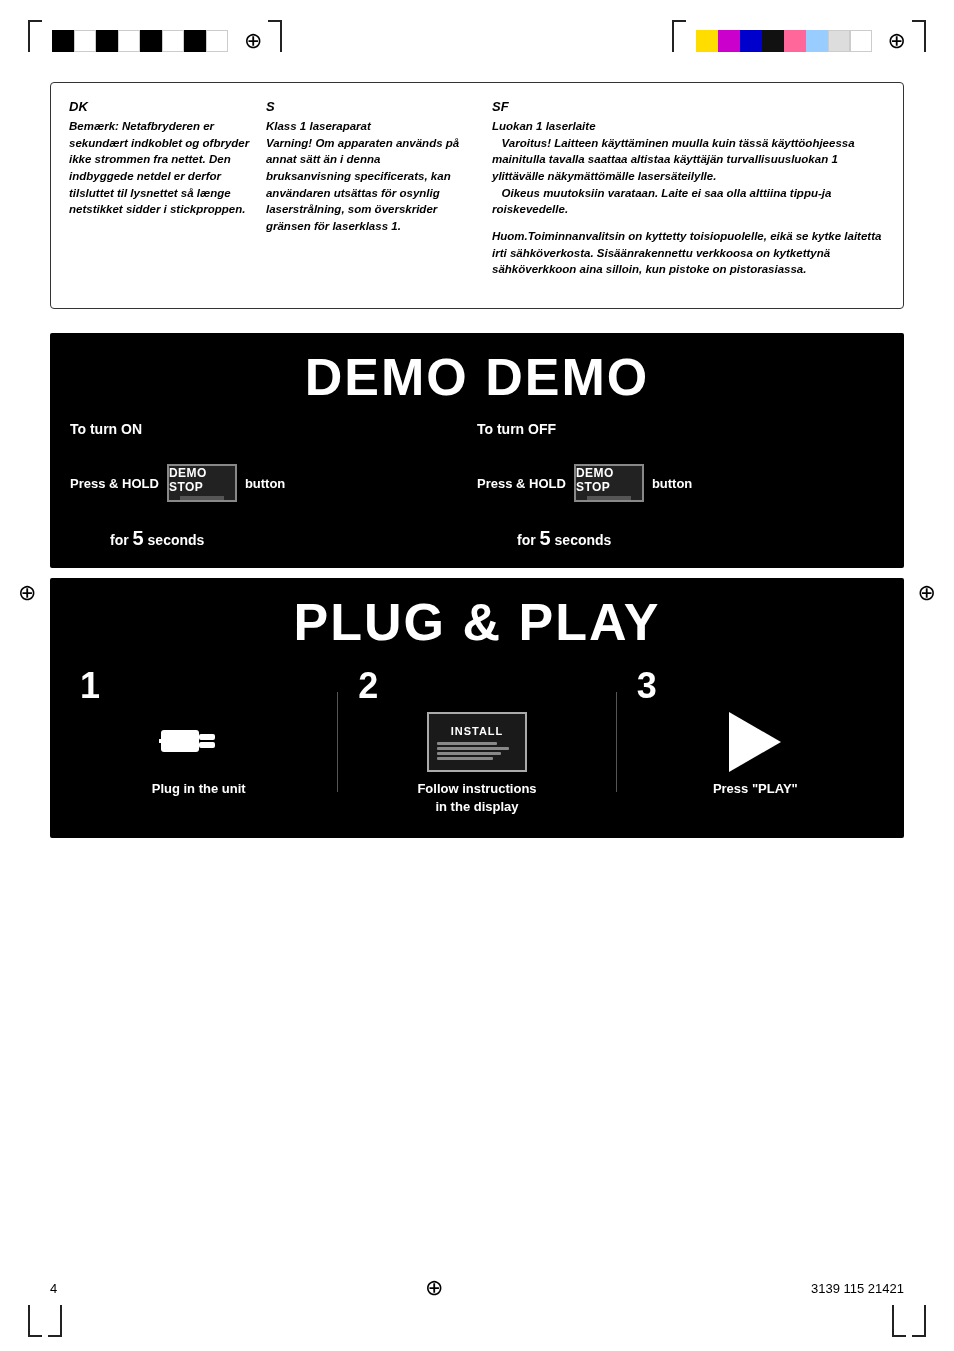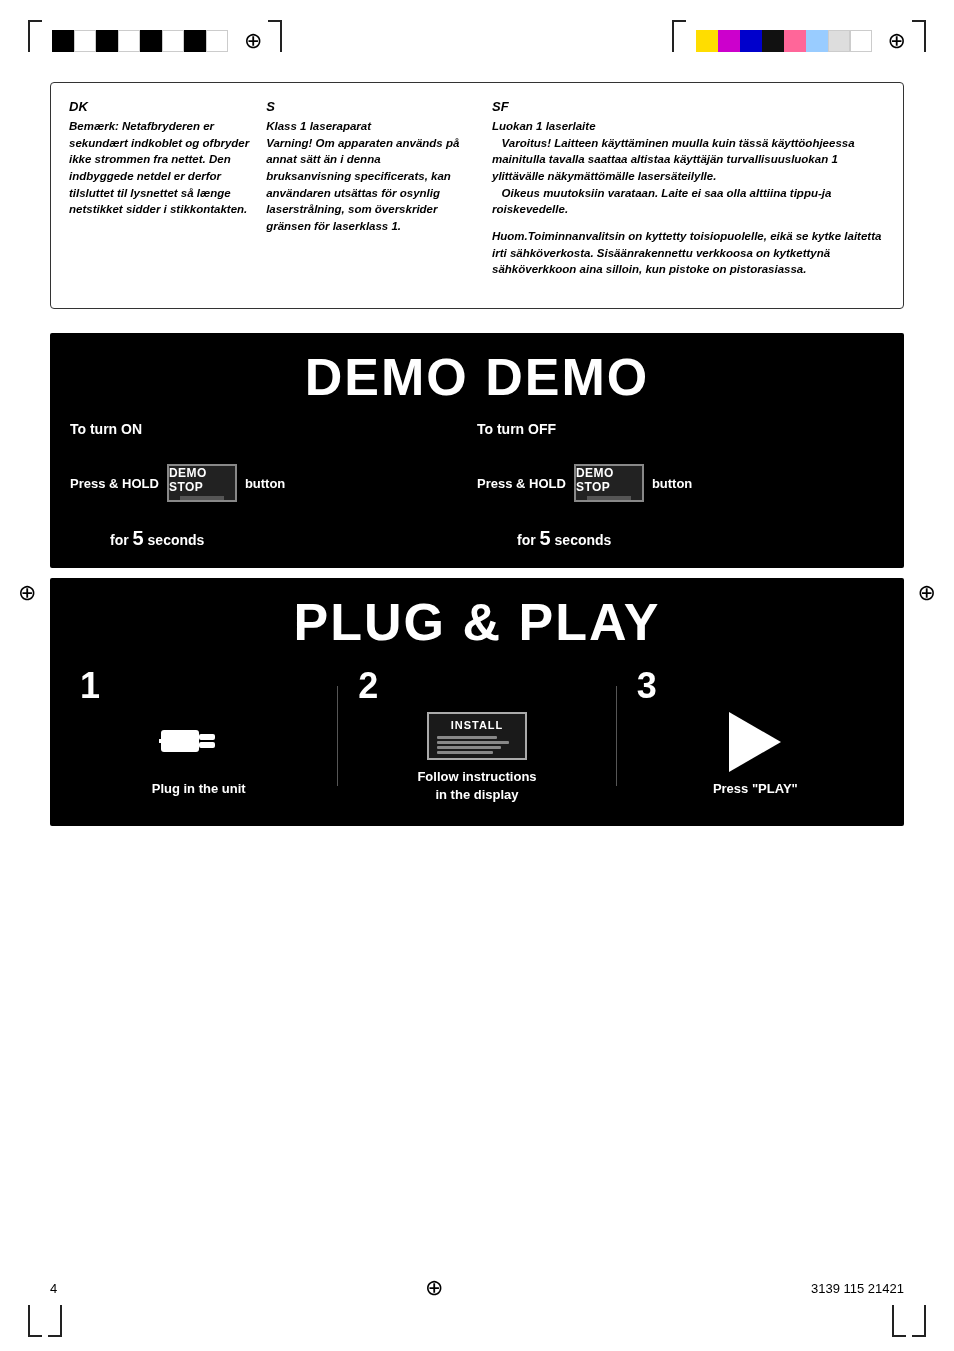--- a/index.html
+++ b/index.html
@@ -254,21 +254,21 @@
 </div>
 
 <div class="main-content">
 
   <div class="warning-box">
 
     <div class="warning-col">
 
       <div class="lang-section">
         <div class="lang-title">DK</div>
-        <div class="lang-text">Bemærk: Netafbryderen er sekundært indkoblet og ofbryder ikke strommen fra nettet.  Den indbyggede netdel er derfor tilsluttet til lysnettet så længe netstikket sidder i stikkontakten.</div>
+        <div class="lang-text">Bemærk: Netafbryderen er sekundært indkoblet og ofbryder ikke strommen fra nettet.  Den indbyggede netdel er derfor tilsluttet til lysnettet så længe netstikket sidder i stickproppen.</div>
       </div>
 
       <div class="lang-section">
         <div class="lang-title">S</div>
         <div class="lang-text" style="margin-bottom:10px;">
           <em><strong>Klass 1 laseraparat<br>
           Varning! Om apparaten används på annat sätt än i denna bruksanvisning specificerats, kan användaren utsättas för osynlig laserstrålning, som överskrider gränsen för laserklass 1.</strong></em>
         </div>
       </div>
     </div>
@@ -341,21 +341,21 @@
           </svg>
         </div>
         <div class="step-label">Plug in the unit</div>
       </div>
 
       <div style="width:1px; background:#555; height:100px; align-self:center; margin:0 10px;"></div>
 
       <div class="plug-step">
         <div class="step-number">2</div>
         <div class="step-icon">
-          <div style="width:100px; height:48px; border:2px solid #aaa; background:#1a1a1a; display:flex; flex-direction:column; align-items:center; justify-content:center; gap:5px; position:relative;">
+          <div style="width:100px; height:60px; border:2px solid #aaa; background:#1a1a1a; display:flex; flex-direction:column; align-items:center; justify-content:center; gap:5px; position:relative;">
             <span style="font-size:11px; font-weight:bold; color:#fff; letter-spacing:1px;">INSTALL</span>
             <div style="display:flex; flex-direction:column; gap:2px; width:80px;">
               <div style="height:3px; background:#888; border-radius:1px; width:75%;"></div>
               <div style="height:3px; background:#888; border-radius:1px; width:90%;"></div>
               <div style="height:3px; background:#888; border-radius:1px; width:80%;"></div>
               <div style="height:3px; background:#888; border-radius:1px; width:70%;"></div>
             </div>
           </div>
         </div>
         <div class="step-label" style="white-space:pre-line;">Follow instructions

